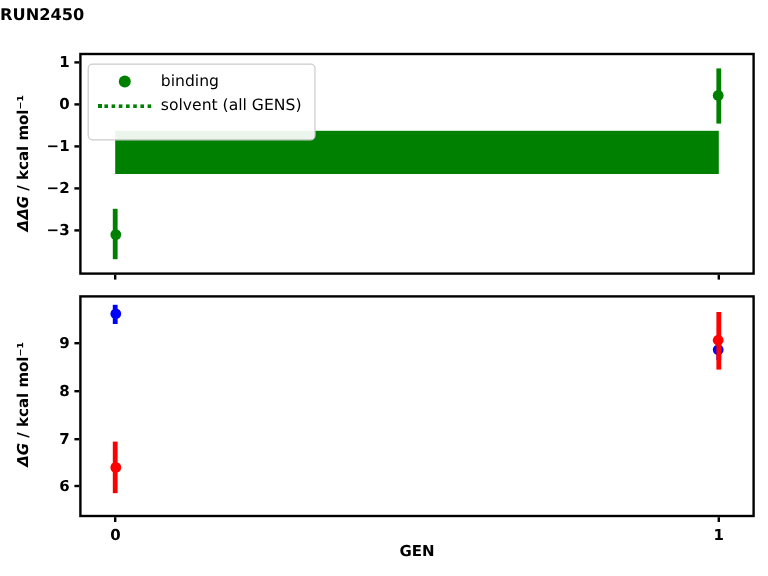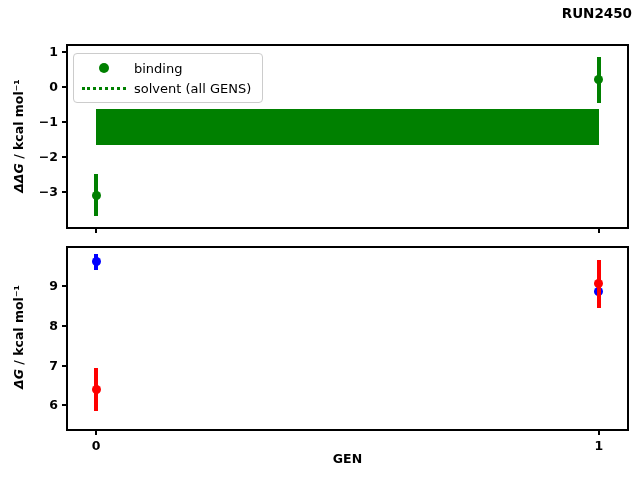--- a/index.html
+++ b/index.html
@@ -1,18 +1,18 @@
 <!DOCTYPE html>
 <html><head>
 <meta charset="utf-8">
 <style>
   html,body{margin:0;padding:0;background:#fff;}
   .figure{position:relative;width:640px;height:480px;background:#ffffff;
           font-family:"DejaVu Sans",sans-serif;color:#000;overflow:hidden;}
-  .fig-title{position:absolute;left:0;top:5px;width:632px;text-align:right;
+  .fig-title{position:absolute;left:0;top:5px;width:632px;text-align:left;
              font-size:13.5px;font-weight:bold;}
   .axes{position:absolute;border:2px solid #000;background:#fff;}
   #axes0{left:66px;top:44px;width:559px;height:181px;}
   #axes1{left:66px;top:245.5px;width:559px;height:181px;}
   .tickmark{position:absolute;background:#000;}
   .tickmark.y{width:4px;height:2px;left:-6px;}
   .tickmark.x{width:2px;height:4px;}
   .ticklabel{position:absolute;font-weight:bold;font-size:12.5px;line-height:16px;}
   .ticklabel.y{width:34px;text-align:right;left:-44px;}
   .ticklabel.x{width:24px;text-align:center;}
@@ -20,21 +20,21 @@
   .errbar{position:absolute;width:4px;}
   .marker{position:absolute;width:9px;height:9px;border-radius:50%;}
   .ylabel{position:absolute;width:240px;height:18px;line-height:18px;text-align:center;
           font-weight:bold;font-size:12.5px;transform:rotate(-90deg);}
   #ylabel-top{left:-101px;top:127px;}
   #ylabel-bottom{left:-101px;top:328px;}
   .mathvar{font-style:italic;}
   .xlabel{position:absolute;left:66px;top:451px;width:563px;text-align:center;
           font-weight:bold;font-size:12.5px;}
   .legend{position:absolute;background:rgba(255,255,255,0.92);border:1px solid #ccc;
-          border-radius:4px;padding:4px 10px 4px 8px;display:flex;
+          border-radius:4px;padding:4px 10px 18px 8px;display:flex;
           flex-direction:column;justify-content:center;z-index:5;}
   #legend-top{left:5px;top:7px;width:170px;height:40px;}
   #legend-bottom{left:441px;top:120px;width:92px;height:38px;}
   .legend-row{display:flex;align-items:center;height:22px;}
   .legend-swatch{flex:0 0 44px;display:flex;justify-content:center;align-items:center;}
   #legend-bottom .legend-swatch{flex:0 0 20px;}
   .legend-label{font-size:13px;margin-left:8px;white-space:nowrap;}
   .lg-dot{width:10px;height:10px;border-radius:50%;}
   .sw-green{background:#008000;}
   .sw-blue{background:#0000ff;}

